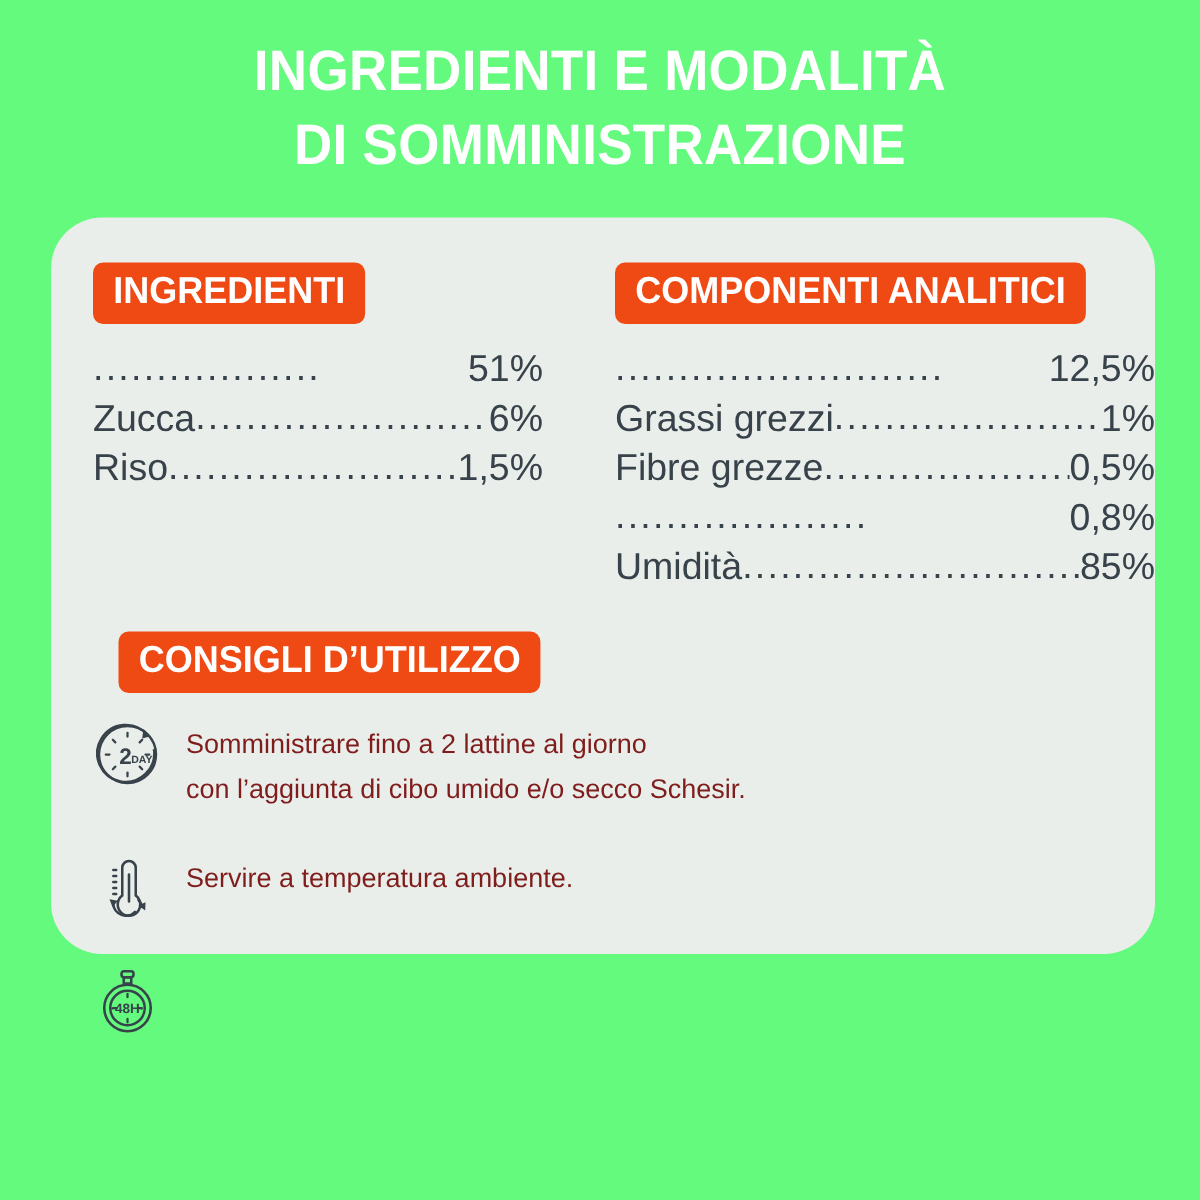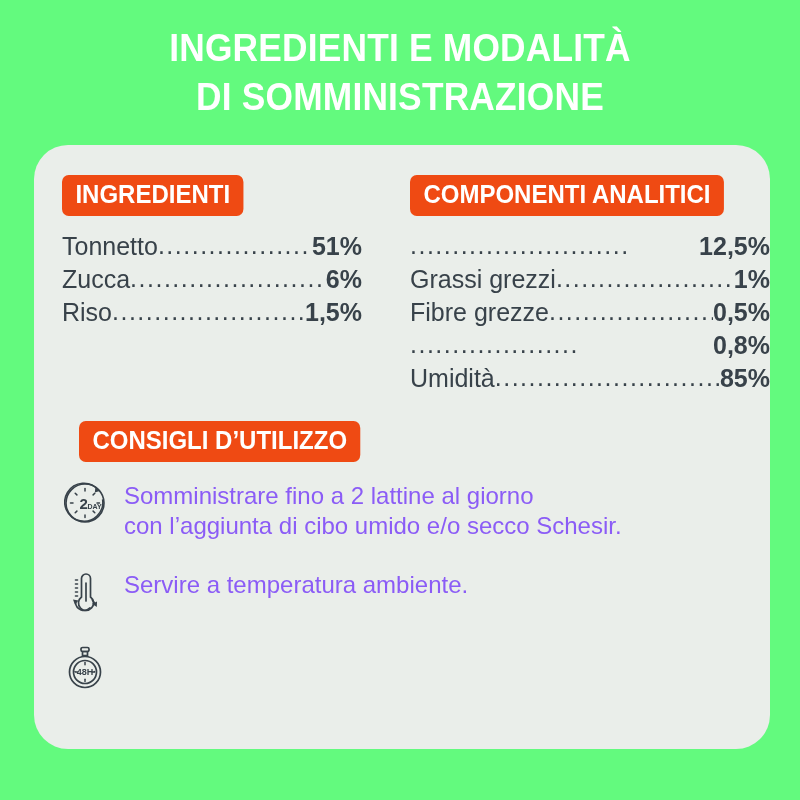--- a/index.html
+++ b/index.html
@@ -33,21 +33,21 @@
     transform-origin: center top;
     white-space: pre-line;
   }
 
   
   .card {
     position: absolute;
     left: 34px;
     top: 145px;
     width: 736px;
-    height: 604px;
+    height: 491px;
     background: #eaeeea;
     border-radius: 34px;
   }
 
   
   .badge {
     display: inline-block;
     background: #ef4a13;
     color: #ffffff;
     font-family: "Liberation Sans", sans-serif;
@@ -96,21 +96,21 @@
   .row .leader {
     flex: 1 1 auto;
     overflow: hidden;
     white-space: nowrap;
     letter-spacing: 1.5px;
     margin: 0 0px;
     position: relative;
     top: -1px;
   }
 
-  .row .value { flex: 0 0 auto; font-weight: bold; }
+  .row .value { flex: 0 0 auto; }
 
   
   .tips-head {
     position: absolute;
     left: 45px;
     top: 276px;
   }
 
   .tips {
     position: absolute;
@@ -131,44 +131,43 @@
     height: 50px;
     margin-right: 16px;
     display: flex;
     align-items: center;
     justify-content: center;
   }
 
   .tip-icon svg { display: block; }
 
   .tip-text {
-    color: #8b5cf6;
-    font-family: "Liberation Sans", sans-serif;
-    font-size: 24px;
+    color: #7f1d1d;
+    font-family: "Liberation Sans", sans-serif;
+    font-size: 18px;
     line-height: 30px;
     padding-top: 3px;
     white-space: pre-line;
   }
 </style>
 </head>
 <body>
 
 <div class="page-title">INGREDIENTI E MODALITÀ
 DI SOMMINISTRAZIONE</div>
 
 <div class="card">
 
   <div class="columns">
 
     <div class="col col-left">
       <div class="badge">INGREDIENTI</div>
 
       <div class="list">
         <div class="row">
-          <span class="label">Tonnetto</span>
           <span class="leader">..................</span>
           <span class="value">51%</span>
         </div>
         <div class="row">
           <span class="label">Zucca</span>
           <span class="leader">........................</span>
           <span class="value">6%</span>
         </div>
         <div class="row">
           <span class="label">Riso</span>

